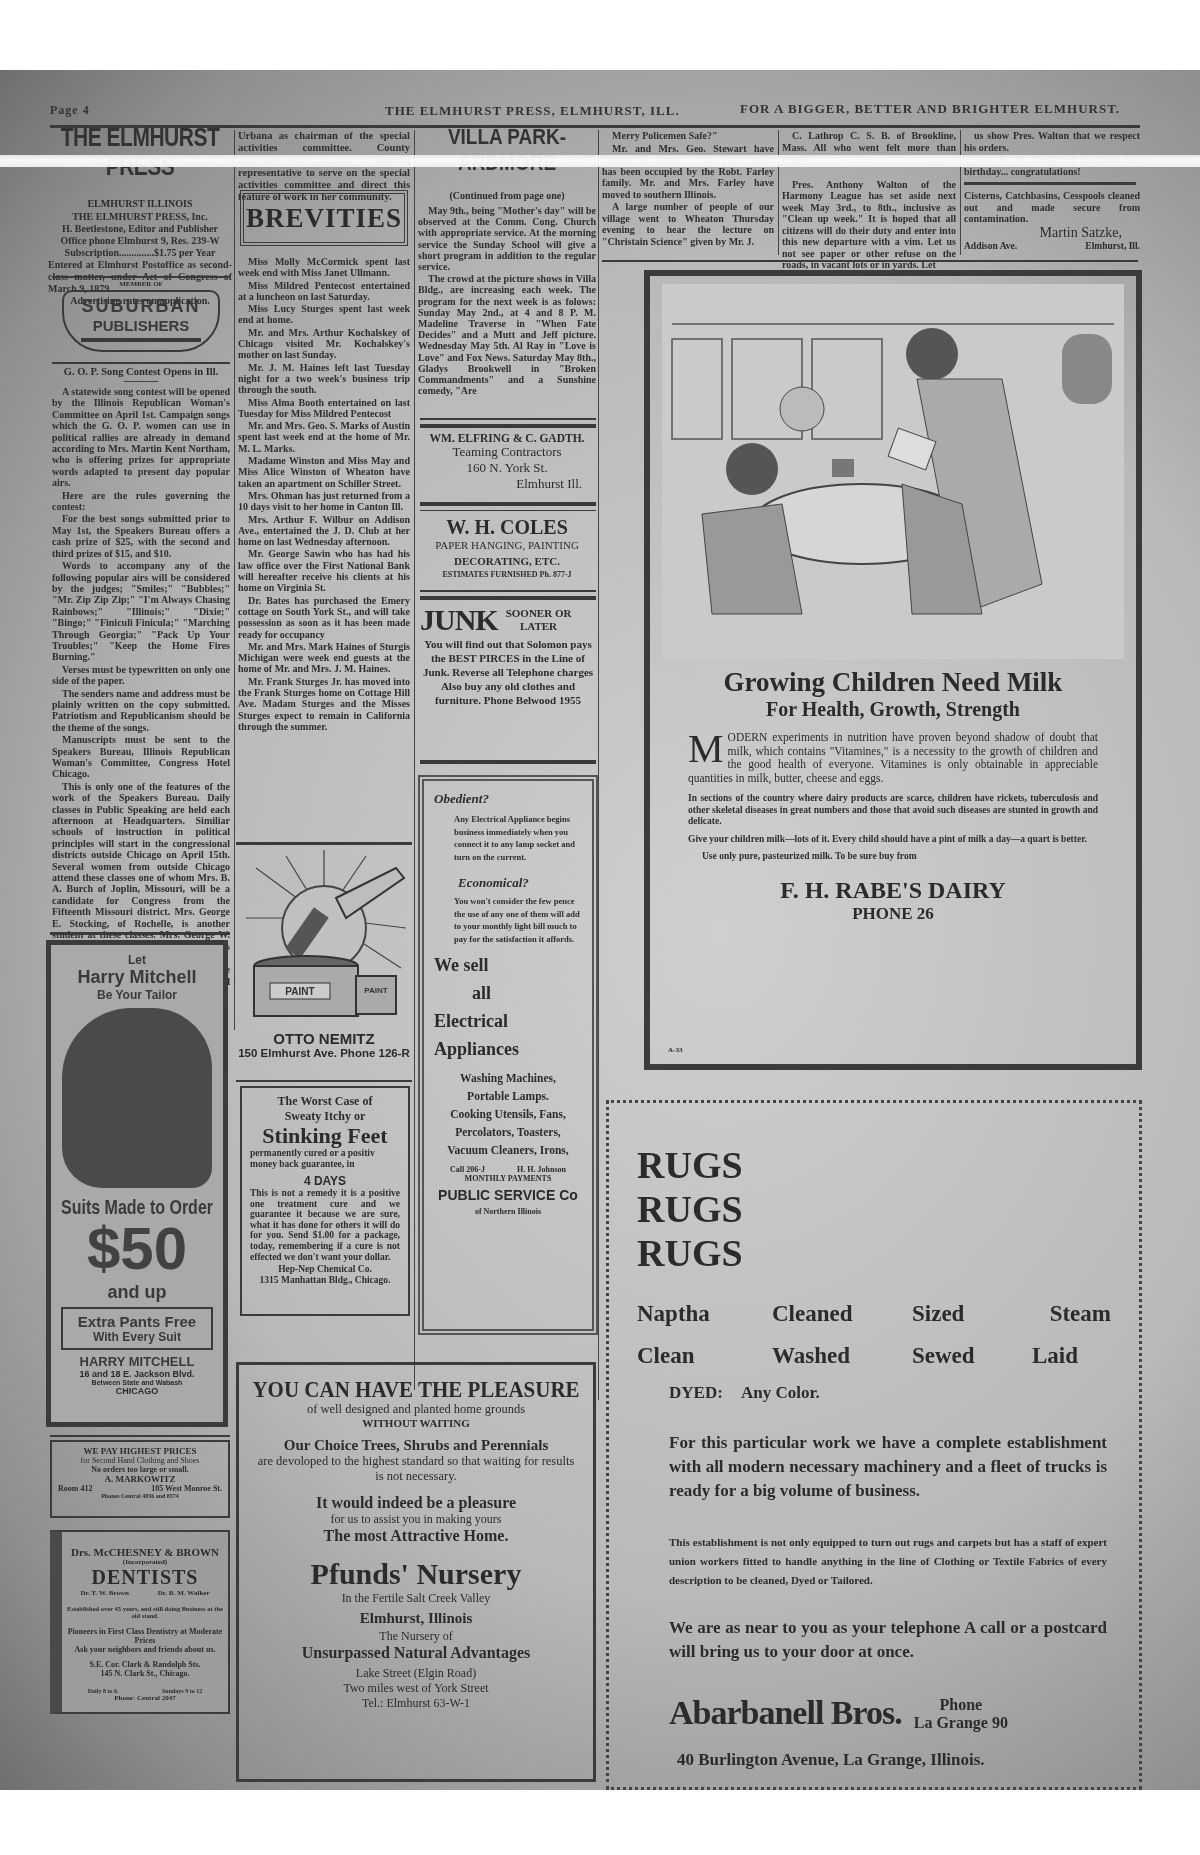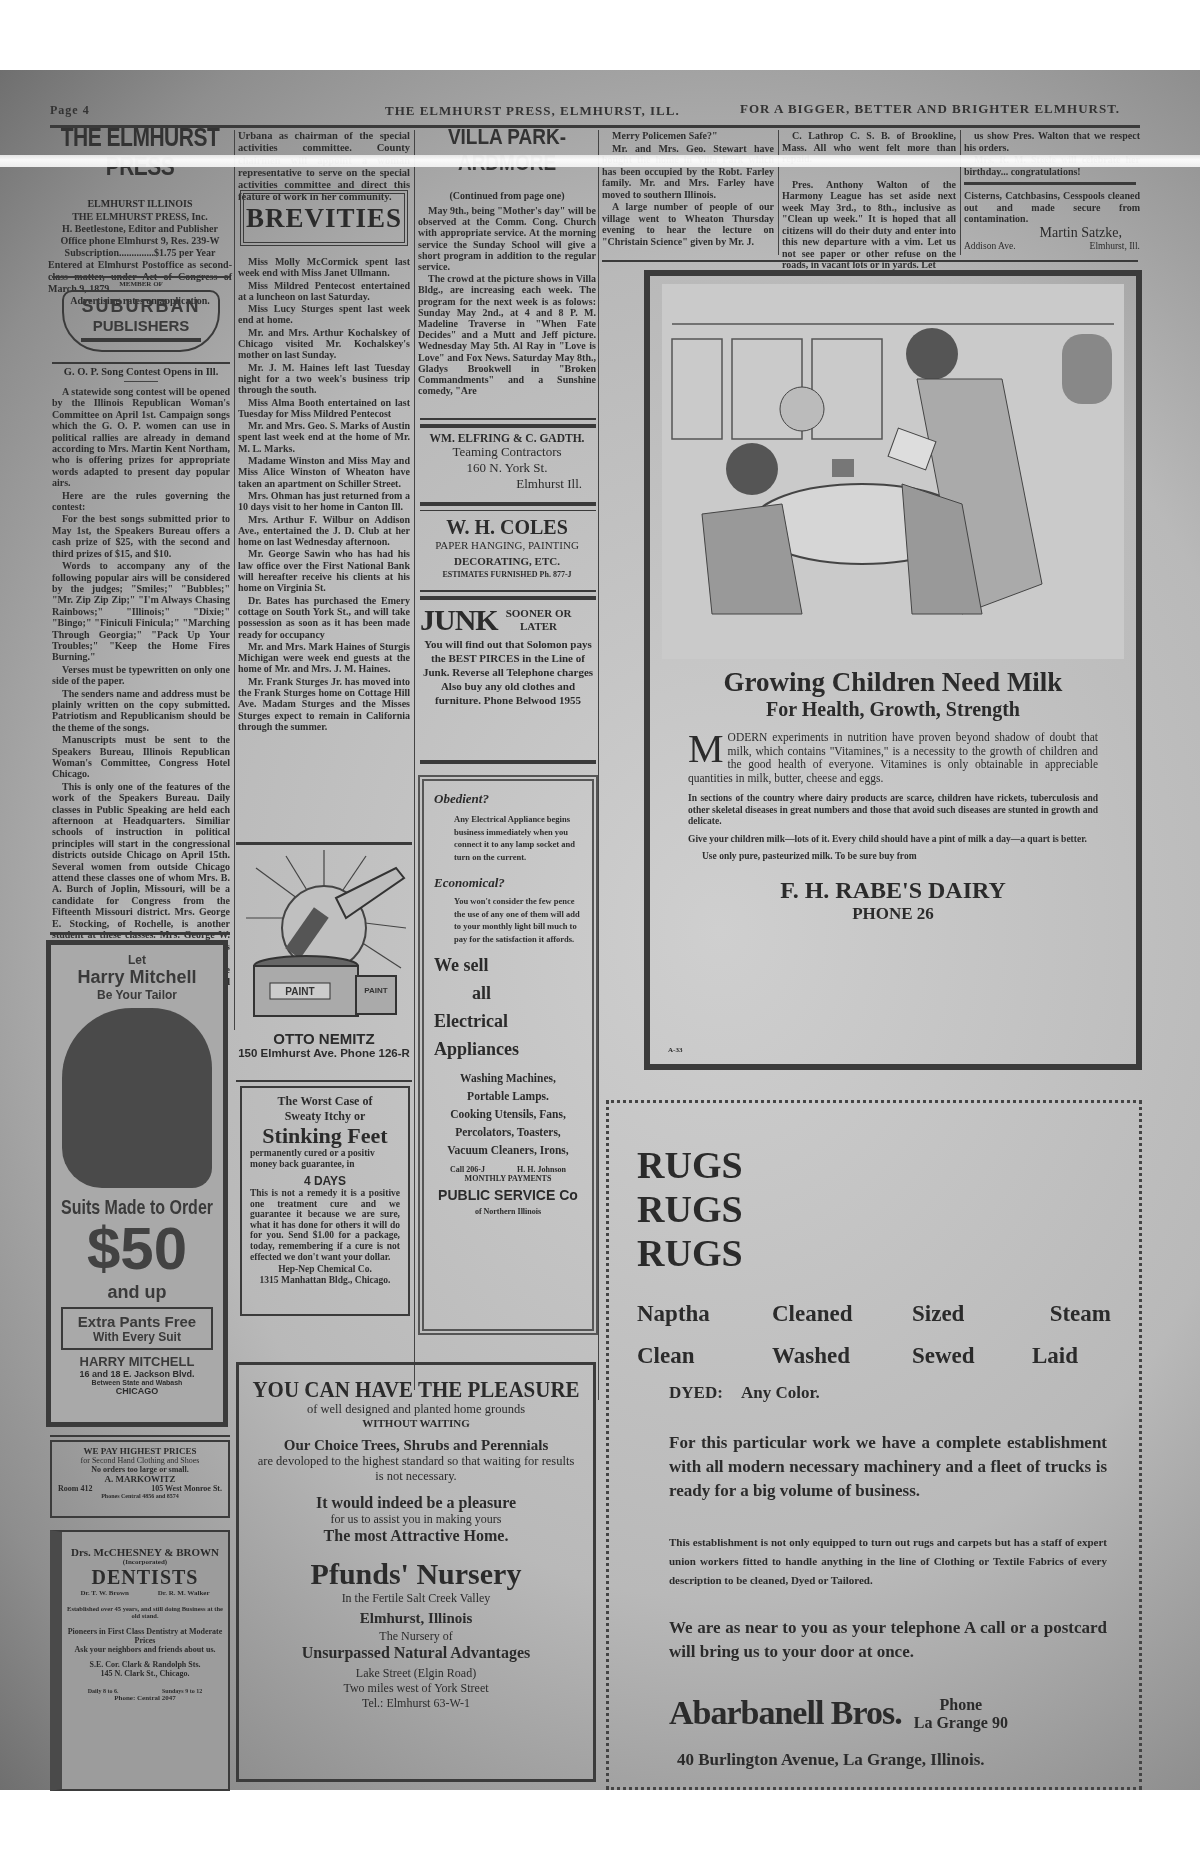--- a/index.html
+++ b/index.html
@@ -108,21 +108,21 @@
     <div class="serif" style="font-size:8px;font-weight:normal;">for Second Hand Clothing and Shoes</div>
     <div class="serif" style="font-size:8px;font-weight:bold;">No orders too large or small.</div>
     <div class="serif" style="font-size:9px;font-weight:bold;">A. MARKOWITZ</div>
     <div class="serif" style="font-size:8px;font-weight:bold;display:flex;justify-content:space-between;padding:0 6px;">
       <span>Room 412</span>
       <span>105 West Monroe St.</span>
     </div>
     <div class="serif" style="font-size:6px;font-weight:bold;">Phones Central 4856 and 8574</div>
   </div>
 
-  <div class="box center" style="left:50px;top:1460px;width:180px;height:261px;border-width:2px;border-left:12px solid #4a4a4a;background:#9c9c9c;padding:14px 4px 0;">
+  <div class="box center" style="left:50px;top:1460px;width:180px;height:184px;border-width:2px;border-left:12px solid #4a4a4a;background:#9c9c9c;padding:14px 4px 0;">
     <div class="serif" style="font-size:11px;font-weight:bold;">Drs. McCHESNEY &amp; BROWN</div>
     <div class="serif" style="font-size:7px;font-weight:bold;">(Incorporated)</div>
     <div class="serif" style="font-size:20px;font-weight:bold;letter-spacing:1px;">DENTISTS</div>
     <div class="serif" style="font-size:7px;font-weight:bold;display:flex;justify-content:space-around;">
       <span>Dr. T. W. Brown</span>
       <span>Dr. R. M. Walker</span>
     </div>
     <div class="serif" style="font-size:6.5px;font-weight:bold;margin-top:8px;">Established over 45 years, and still doing Business at the old stand.</div>
     <div class="serif" style="font-size:8px;font-weight:bold;margin-top:8px;">Pioneers in First Class Dentistry at Moderate Prices</div>
     <div class="serif" style="font-size:8px;font-weight:bold;">Ask your neighbors and friends about us.</div>
@@ -233,21 +233,21 @@
         <span style="display:block;">LATER</span>
       </span>
     </div>
     <div class="serif center" style="font-size:11px;font-weight:bold;line-height:14px;">You will find out that Solomon pays the BEST PIRCES in the Line of Junk. Reverse all Telephone charges Also buy any old clothes and furniture. Phone Belwood 1955</div>
   </div>
   <div class="rule" style="left:420px;top:690px;width:176px;height:4px;"></div>
 
   <div class="abs greek" style="left:418px;top:705px;width:180px;height:560px;padding:10px 10px;">
     <div class="serif" style="font-size:13px;font-style:italic;font-weight:bold;">Obedient?</div>
     <div class="col-text" style="font-size:8.5px;line-height:12.5px;margin-left:20px;margin-top:6px;text-align:left;">Any Electrical Appliance begins business immediately when you connect it to any lamp socket and turn on the current.</div>
-    <div class="serif" style="font-size:13px;font-style:italic;font-weight:bold;margin-top:12px;">Economical?</div>
+    <div class="serif" style="font-size:13px;font-style:italic;font-weight:bold;margin-top:12px;margin-left:24px;">Economical?</div>
     <div class="col-text" style="font-size:8.5px;line-height:12.5px;margin-left:20px;margin-top:4px;text-align:left;">You won't consider the few pence the use of any one of them will add to your monthly light bill much to pay for the satisfaction it affords.</div>
     <div class="serif" style="font-size:18px;font-weight:bold;line-height:28px;margin-top:6px;">We sell</div>
     <div class="serif" style="font-size:18px;font-weight:bold;line-height:28px;padding-left:38px;">all</div>
     <div class="serif" style="font-size:18px;font-weight:bold;line-height:28px;">Electrical</div>
     <div class="serif" style="font-size:18px;font-weight:bold;line-height:28px;">Appliances</div>
     <div class="serif center" style="font-size:11.5px;font-weight:bold;line-height:18px;margin-top:6px;">
       <div>Washing Machines,</div>
       <div>Portable Lamps.</div>
       <div>Cooking Utensils, Fans,</div>
       <div>Percolators, Toasters,</div>
@@ -291,21 +291,21 @@
     <p style="margin-top:14px;">Pres. Anthony Walton of the Harmony League has set aside next week May 3rd., to 8th., inclusive as "Clean up week." It is hoped that all citizens will do their duty and enter into this new departure with a vim. Let us not see paper or other refuse on the roads, in vacant lots or in yards. Let</p>
   </div>
   <div class="col-text abs" style="left:964px;top:60px;width:176px;font-size:10px;line-height:11.5px;">
     <p>us show Pres. Walton that we respect his orders.</p>
     <p>Mrs. R. M. Steele will celebrate her birthday... congratulations!</p>
   </div>
   <div class="rule" style="left:964px;top:112px;width:172px;height:3px;"></div>
   <div class="abs" style="left:964px;top:120px;width:176px;">
     <div class="col-text" style="font-size:10px;line-height:11.5px;">Cisterns, Catchbasins, Cesspools cleaned out and made secure from contamination.</div>
     <div class="serif" style="font-size:14px;text-align:right;padding-right:18px;">Martin Satzke,</div>
-    <div class="serif" style="font-size:9.5px;font-weight:normal;display:flex;justify-content:space-between;">
+    <div class="serif" style="font-size:9.5px;font-weight:bold;display:flex;justify-content:space-between;">
       <span>Addison Ave.</span>
       <span>Elmhurst, Ill.</span>
     </div>
   </div>
   <div class="rule" style="left:602px;top:190px;width:536px;height:2px;"></div>
 
   <div class="box" style="left:644px;top:200px;width:498px;height:800px;border-width:6px;padding:8px 12px;">
     <svg width="462" height="375" viewBox="0 0 462 375">
       <rect x="0" y="0" width="462" height="375" fill="#cacaca"></rect>
       <g stroke="#555" stroke-width="1.5" fill="none">

